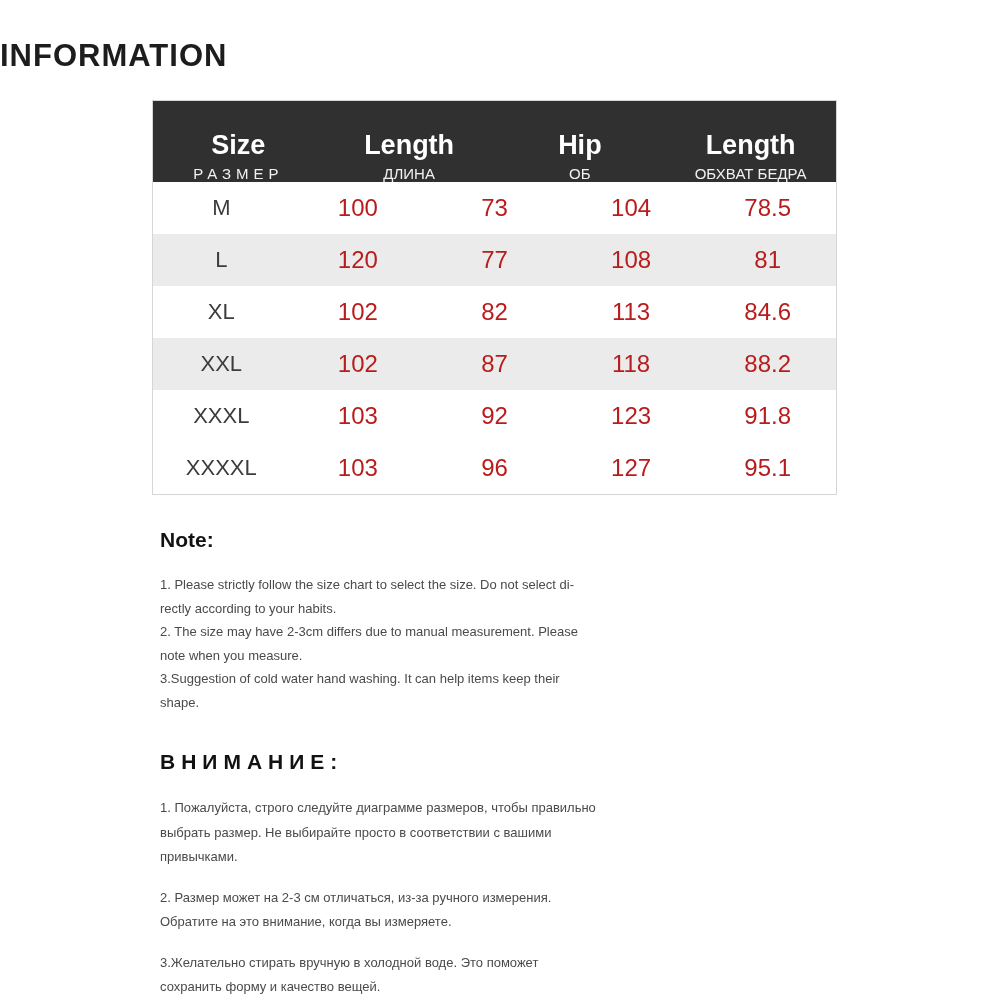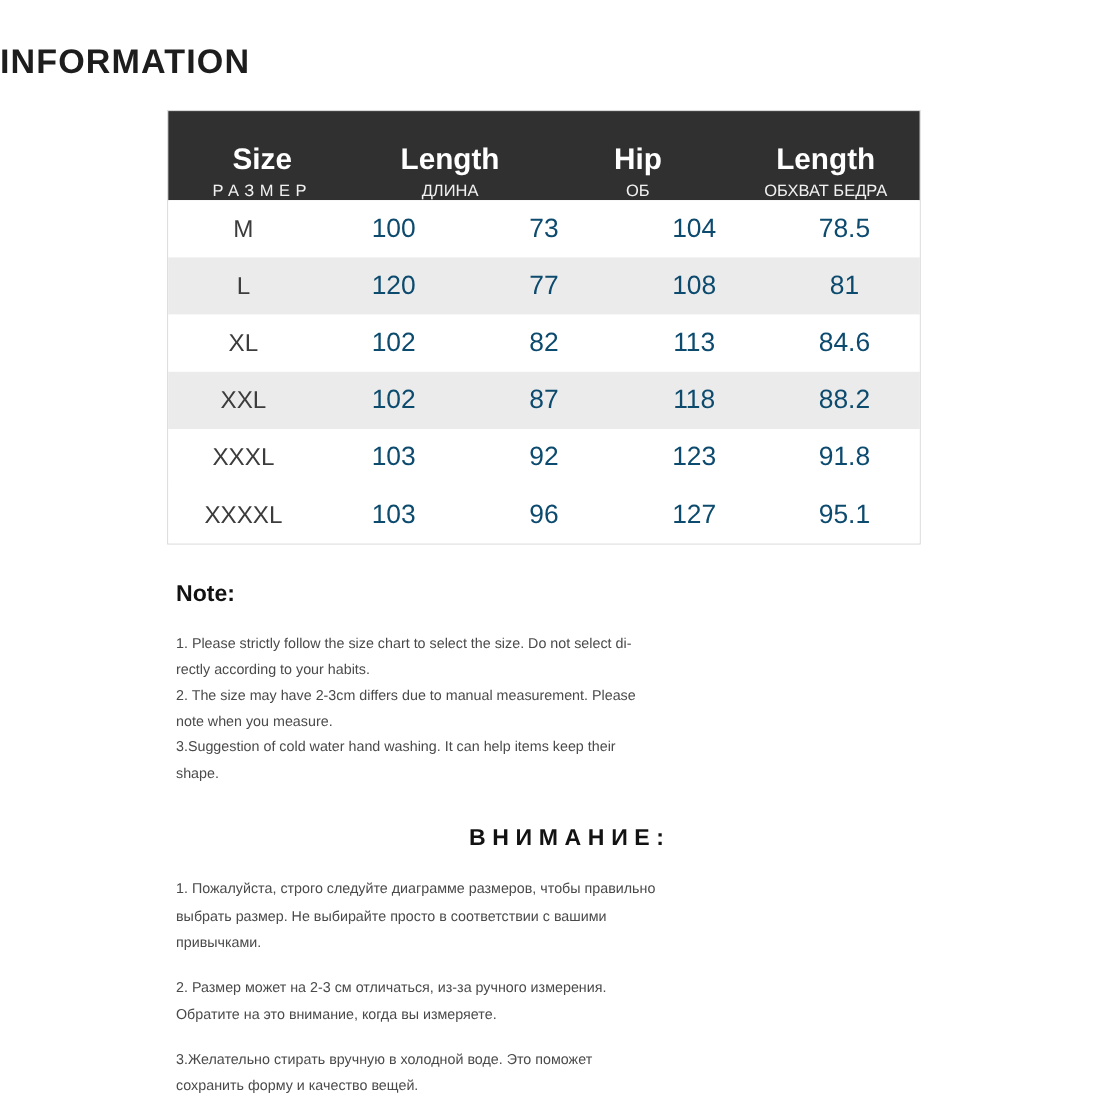--- a/index.html
+++ b/index.html
@@ -25,34 +25,34 @@
     display: flex; background: #303030; color: #ffffff;
     height: 81px; align-items: flex-start;
   }
   .hcol { flex: 1 1 0; text-align: center; padding-top: 28px; }
   .hen { font-size: 27px; font-weight: bold; line-height: 32px; }
   .hru { font-size: 15px; margin-top: 4px; color: #f1f1f1; line-height: 18px; }
   .hcol:first-child .hru { letter-spacing: 5px; }
 
   .trow { display: flex; height: 52px; align-items: center; background: #ffffff; }
   .trow.shaded { background: #ebebeb; }
-  .tcell { flex: 1 1 0; text-align: center; font-size: 24px; color: #0c4a6e; }
+  .tcell { flex: 1 1 0; text-align: center; font-size: 24px; color: #b91c1c; }
   .tcell.size-cell { font-size: 22px; color: #3c3c3c; }
 
   .note-section { position: absolute; left: 160px; top: 512px; width: 716px; margin-top: 16px; }
   .section-heading {
     margin: 0 0 21px 0; font-size: 21px; font-weight: bold; color: #121212;
   }
   .body-text {
     margin: 0; font-size: 13px; line-height: 23.5px; color: #4a4a4a;
     white-space: pre-line;
   }
 
   .attention-section { position: absolute; left: 160px; top: 750px; width: 716px; }
-  .attention-section .section-heading { letter-spacing: 6px; margin-bottom: 22px; text-align: center; }
+  .attention-section .section-heading { letter-spacing: 6px; margin-bottom: 22px; }
   .attention-section .body-text { line-height: 24.5px; margin-top: 16px; }
 </style>
 </head>
 <body>
 
 <div class="page">
 
   <h1 class="title">INFORMATION</h1>
 
   <div class="size-table">

